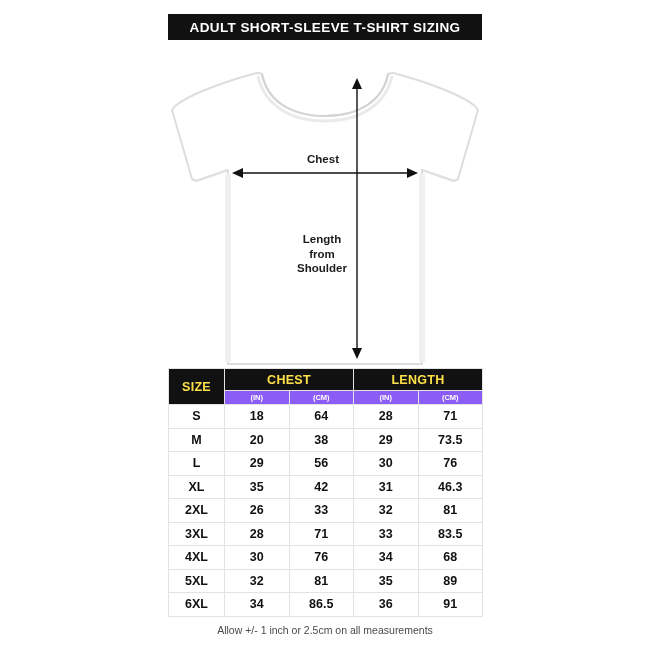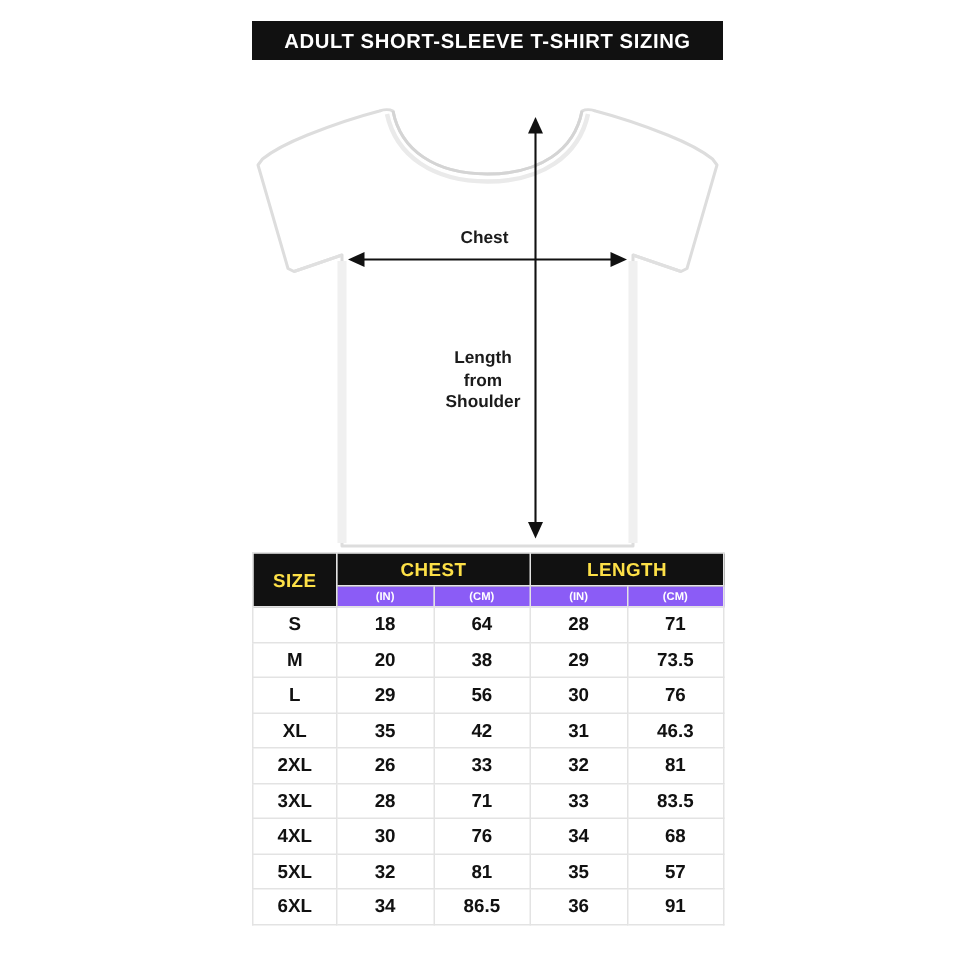--- a/index.html
+++ b/index.html
@@ -262,27 +262,28 @@
           <td>30</td>
           <td>76</td>
           <td>34</td>
           <td>68</td>
         </tr>
         <tr class="body-row">
           <td>5XL</td>
           <td>32</td>
           <td>81</td>
           <td>35</td>
-          <td>57</td>
+          <td>89</td>
         </tr>
         <tr class="body-row">
           <td>6XL</td>
           <td>34</td>
           <td>86.5</td>
           <td>36</td>
           <td>91</td>
         </tr>
       </tbody>
     </table>
   </div>
 
+  <div class="footnote">Allow +/- 1 inch or 2.5cm on all measurements</div>
 
 </div>
 
 </body></html>

